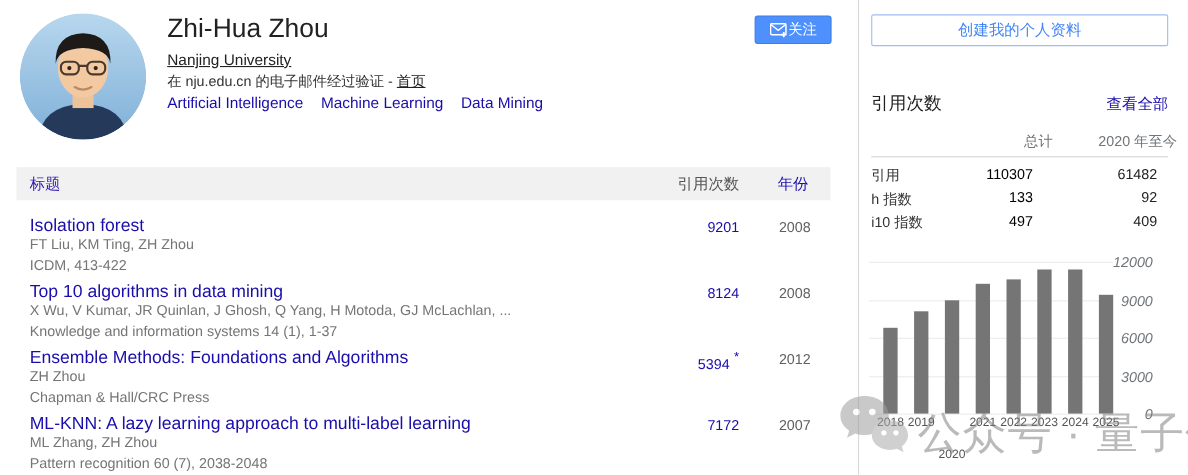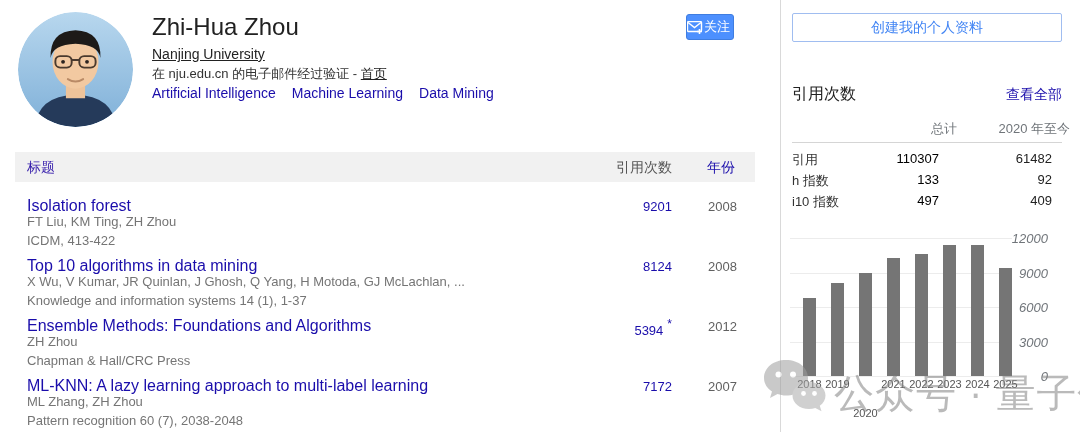--- a/index.html
+++ b/index.html
@@ -9,23 +9,23 @@
   a { text-decoration:none; cursor:pointer; }
 
   
   #avatar { left:18px; top:12px; width:115px; height:115px; border-radius:50%; overflow:hidden; }
   #name { left:152px; top:13px; font-size:24px; color:#212121; }
   #affiliation { left:152px; top:46px; font-size:14px; color:#222; text-decoration:underline; }
   #email-line { left:152px; top:65px; font-size:13px; color:#333; }
   #email-line a { color:#222; text-decoration:underline; }
   #interests { left:152px; top:85px; font-size:14px; }
   #interests a { color:#1a0dab; margin-right:16px; }
-  #follow-btn { left:686px; top:14px; width:48px; height:26px; background:#4d90fe; border:1px solid #3f7de0;
+  #follow-btn { left:686px; top:14px; width:70px; height:26px; background:#4d90fe; border:1px solid #3f7de0;
                 border-radius:3px; color:#fff; font-size:13px; display:flex; align-items:center;
-                gap:0; }
+                justify-content:center; gap:0; }
 
   
   #pub-header { left:15px; top:152px; width:740px; height:30px; background:#f1f1f1; }
   #pub-header .h-title { position:absolute; left:12px; top:0; line-height:30px; font-size:14px; color:#341bab; }
   #pub-header .h-cited { position:absolute; right:83px; top:0; line-height:30px; font-size:14px; color:#555; }
   #pub-header .h-year { position:absolute; right:20px; top:0; line-height:30px; font-size:14px; color:#1a0dab; }
   .pub-row { position:absolute; left:15px; width:740px; height:58px; }
   .pub-title { position:absolute; left:12px; top:0; font-size:16px; color:#1a0dab; }
   .pub-authors { position:absolute; left:12px; top:17px; font-size:13px; color:#757575; }
   .pub-venue { position:absolute; left:12px; top:36px; font-size:13px; color:#757575; }

